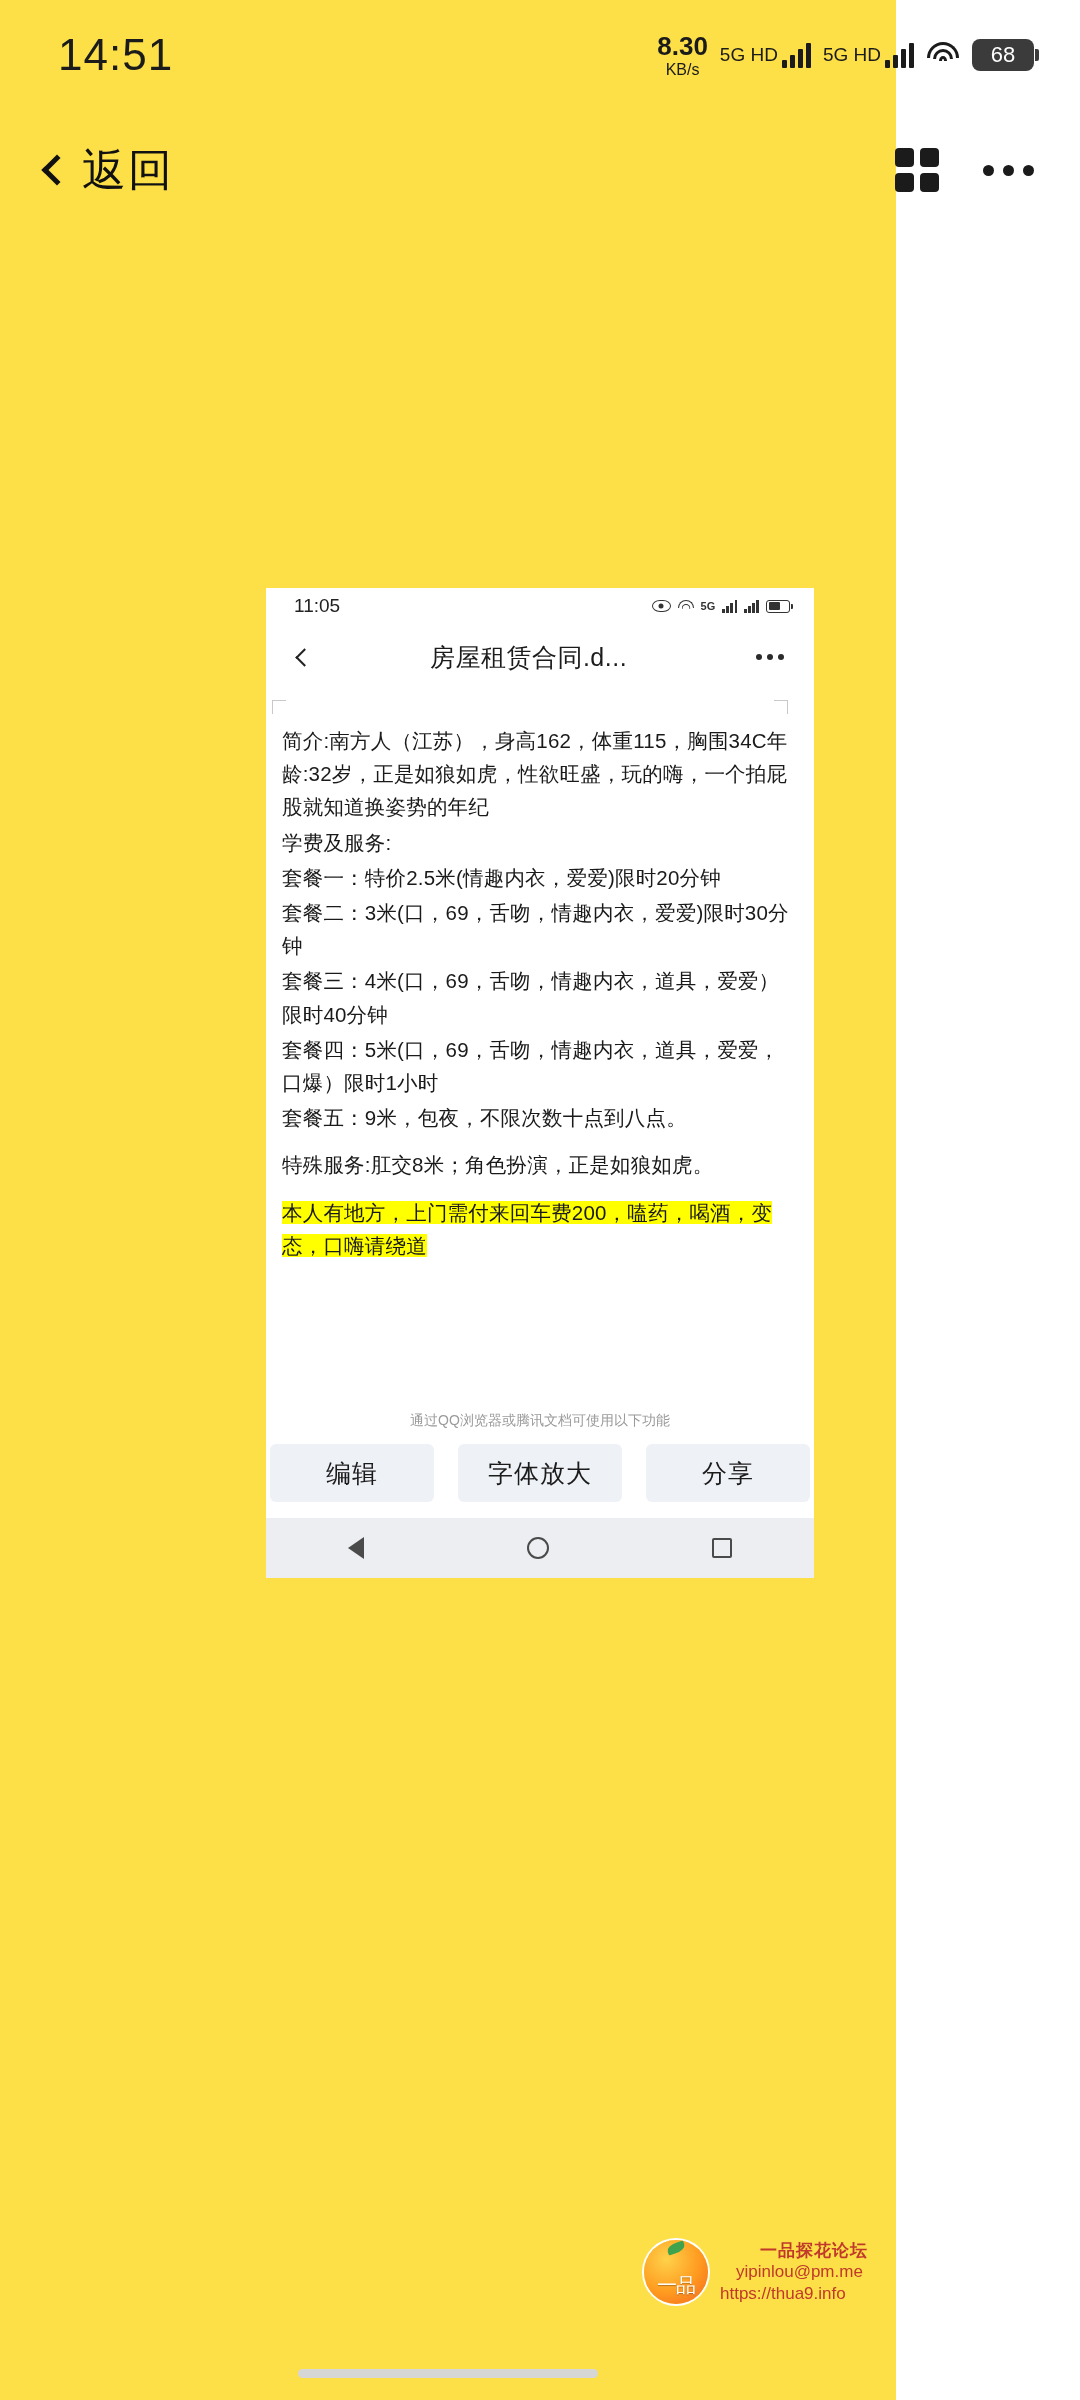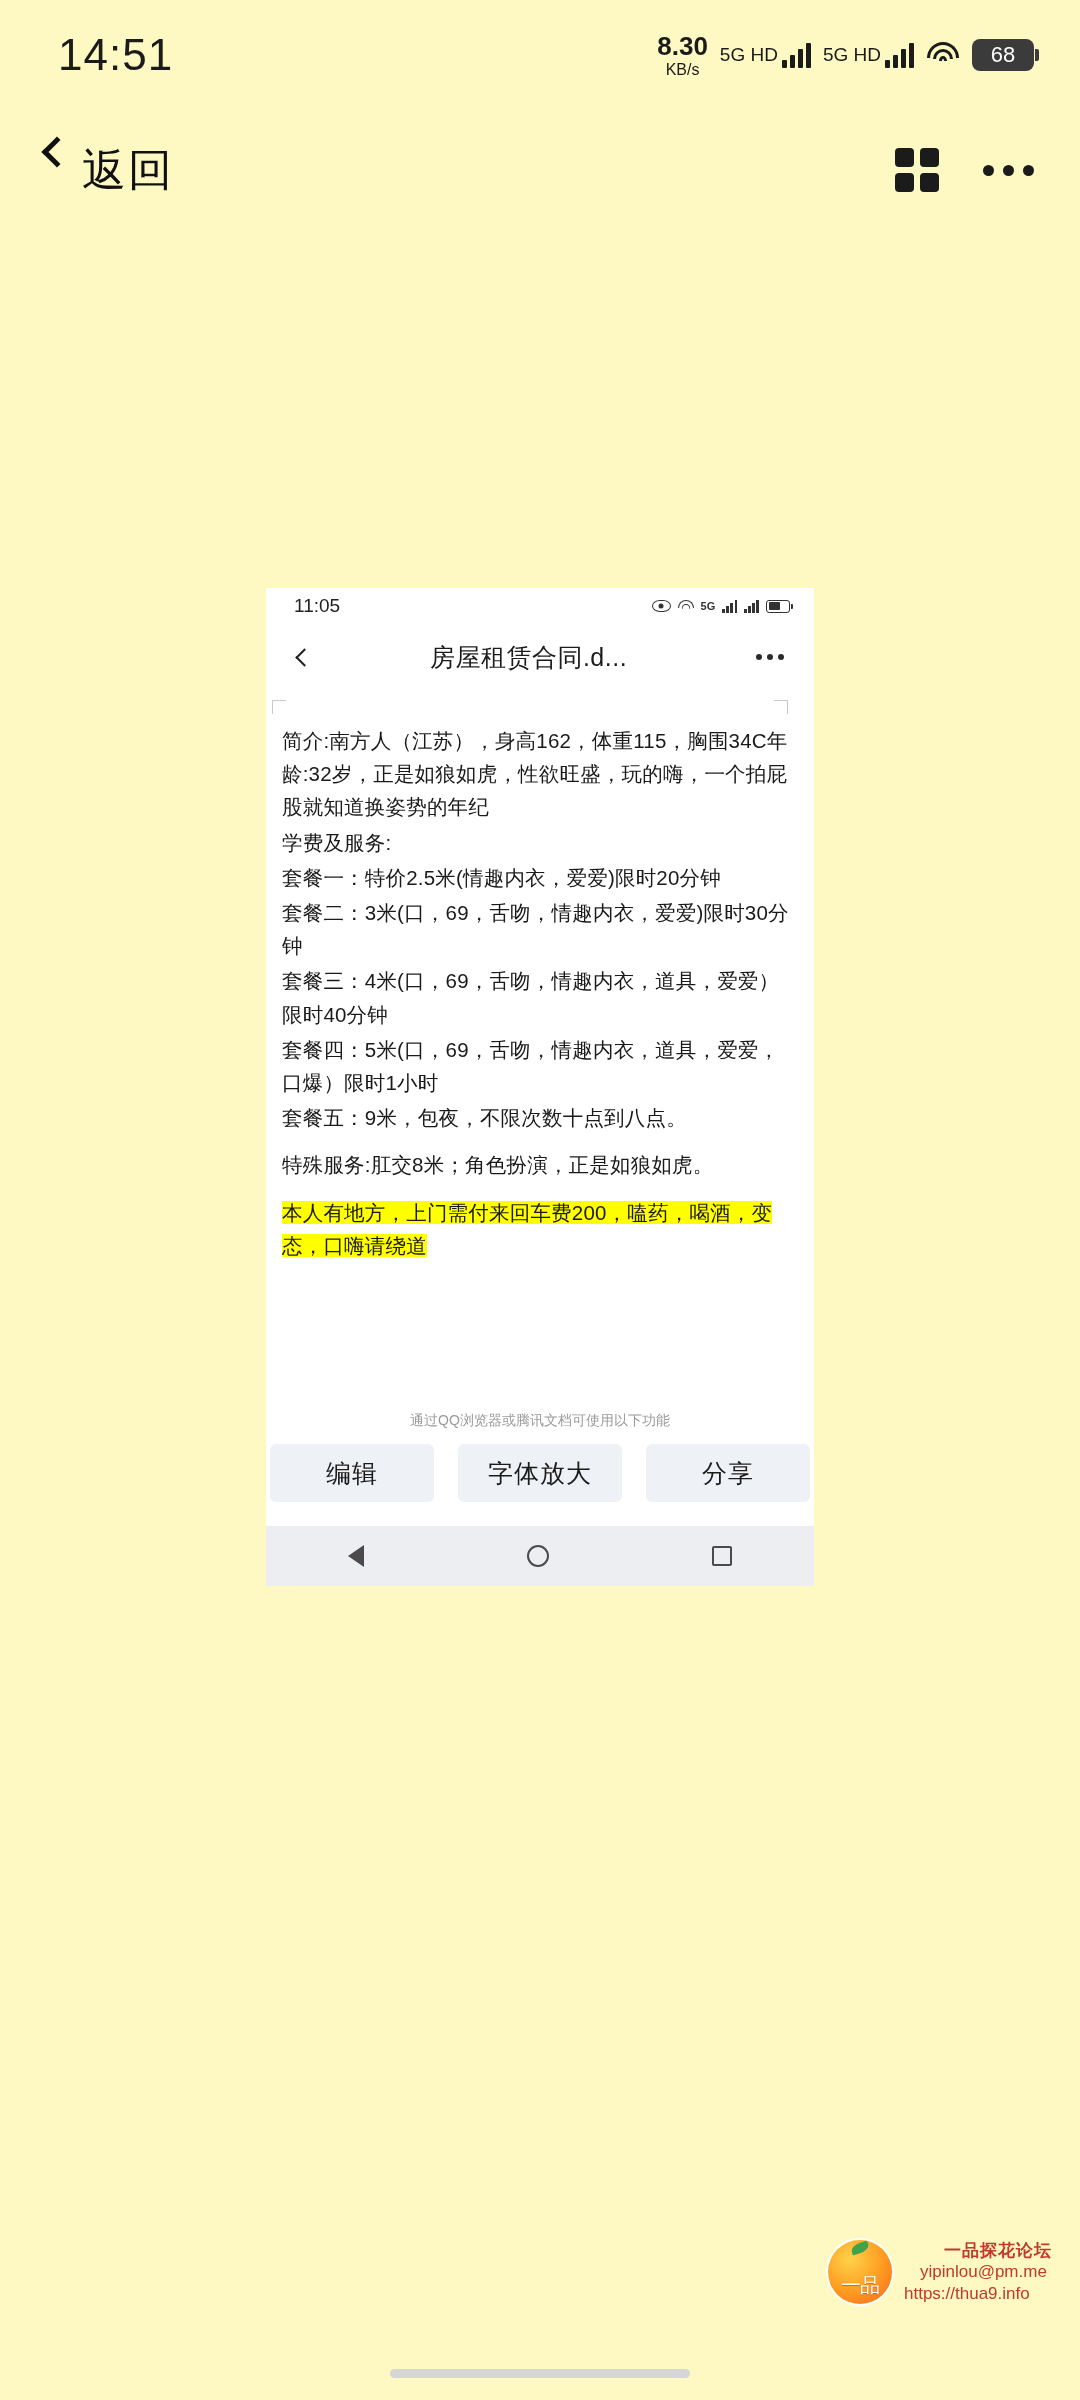--- a/index.html
+++ b/index.html
@@ -5,23 +5,23 @@
   * { box-sizing: border-box; margin: 0; padding: 0; }
   html, body {
     width: 1080px;
     height: 2400px;
     background: #ffffff;
     font-family: "Liberation Sans", sans-serif;
     overflow: hidden;
   }
   .phone {
     position: relative;
-    width: 1080px;
+    width: 896px;
     height: 2400px;
-    background: #fef9c3;
+    background: #fde047;
   }
 
   
   .status-bar {
     position: absolute;
     top: 0; left: 0;
     width: 1080px;
     height: 110px;
     display: flex;
     align-items: center;
@@ -82,21 +82,21 @@
   }
 
   
   .app-header {
     position: absolute;
     top: 110px; left: 0;
     width: 1080px; height: 120px;
     display: flex; align-items: center; justify-content: space-between;
     padding: 0 46px 0 36px;
   }
-  .back-group { display: flex; align-items: flex-start; gap: 14px; }
+  .back-group { display: flex; align-items: center; gap: 14px; }
   .chev-left {
     width: 22px; height: 22px;
     border-left: 5px solid #111; border-bottom: 5px solid #111;
     transform: rotate(45deg);
     margin-left: 10px;
   }
   .back-label { font-size: 44px; color: #111; letter-spacing: 2px; }
   .header-right { display: flex; align-items: center; gap: 44px; }
   .grid-icon {
     width: 44px; height: 44px;
@@ -211,21 +211,21 @@
   .doc-hint {
     text-align: center;
     font-size: 14px;
     color: #9a9a9a;
     margin-top: 150px;
     margin-bottom: 14px;
   }
   .doc-actions {
     display: flex;
     gap: 24px;
-    padding: 0 4px 24px 4px;
+    padding: 0 4px 16px 4px;
   }
   .doc-btn {
     flex: 1;
     height: 58px;
     background: #eef1f6;
     border-radius: 6px;
     display: flex; align-items: center; justify-content: center;
     font-size: 25px;
     color: #1b1b1b;
     letter-spacing: 1px;

